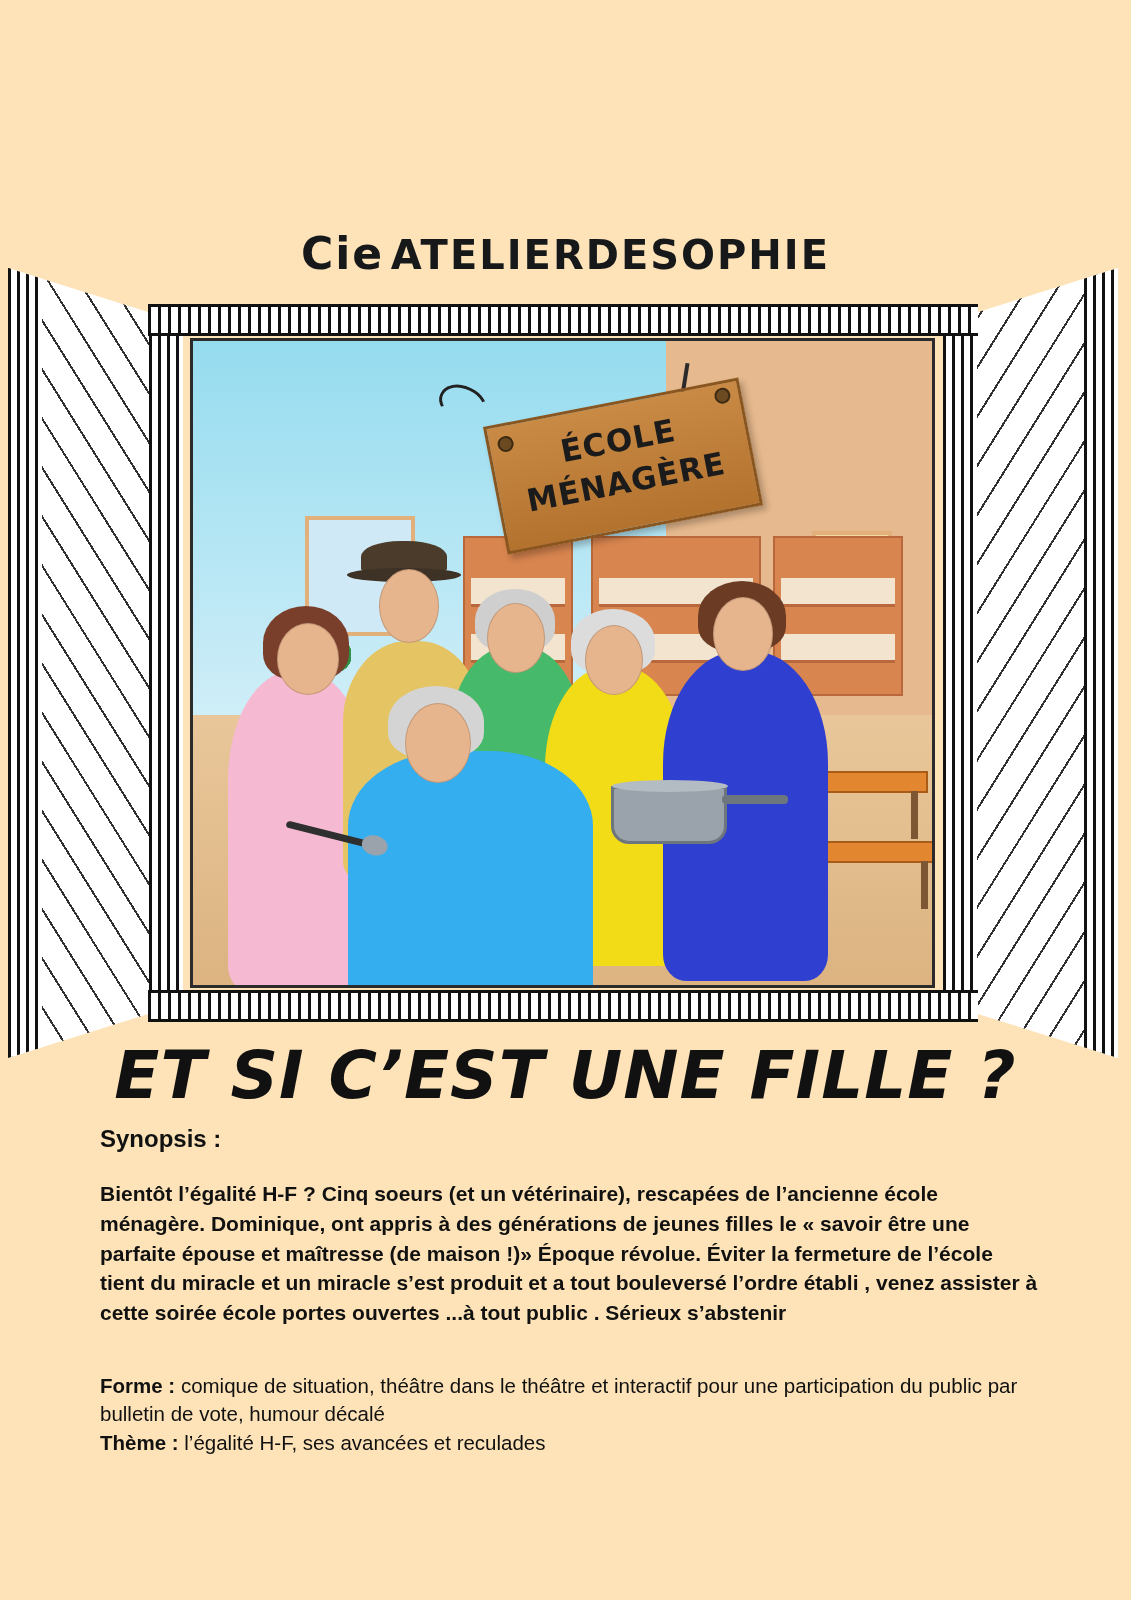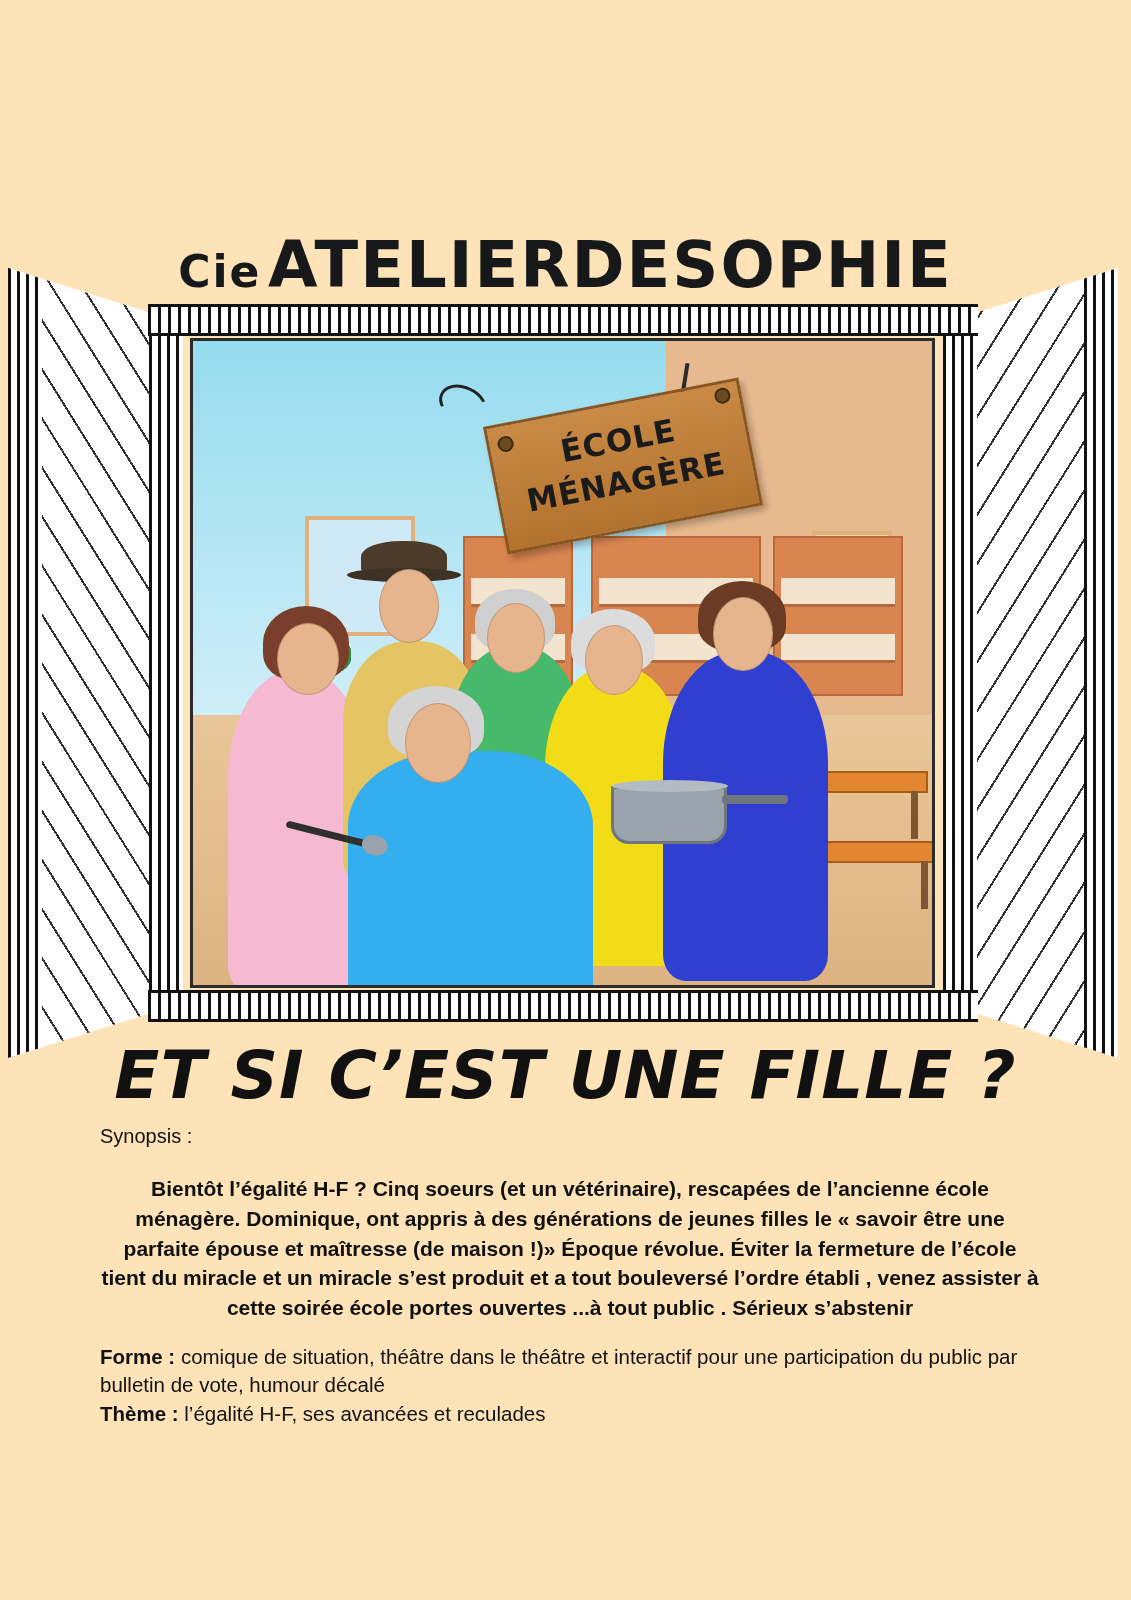--- a/index.html
+++ b/index.html
@@ -27,21 +27,21 @@
     font-weight: bold;
     letter-spacing: 1px;
     color: #16181a;
     z-index: 40;
   }
   .company-title .cie {
     font-size: 44px;
     letter-spacing: 2px;
   }
   .company-title .name {
-    font-size: 64px;
+    font-size: 40px;
     letter-spacing: 2px;
   }
 
   
   .window-frame {
     position: absolute;
     left: 8px;
     top: 268px;
     width: 1110px;
     height: 790px;
@@ -296,30 +296,29 @@
 
   
   .text-block {
     position: absolute;
     left: 100px;
     top: 1125px;
     width: 940px;
     z-index: 20;
   }
   .synopsis-label {
-    font-weight: normal;
-    font-size: 20px;
+    font-weight: bold;
+    font-size: 24px;
     margin-bottom: 26px;
   }
   .synopsis-body {
     font-weight: bold;
     font-size: 21px;
     line-height: 1.42;
-    margin-bottom: 20px;
-    text-align: center;
+    margin-bottom: 44px;
   }
   .meta-line {
     font-size: 20.5px;
     line-height: 1.38;
   }
   .meta-line b { font-weight: bold; }
 </style>
 </head>
 <body>
 

